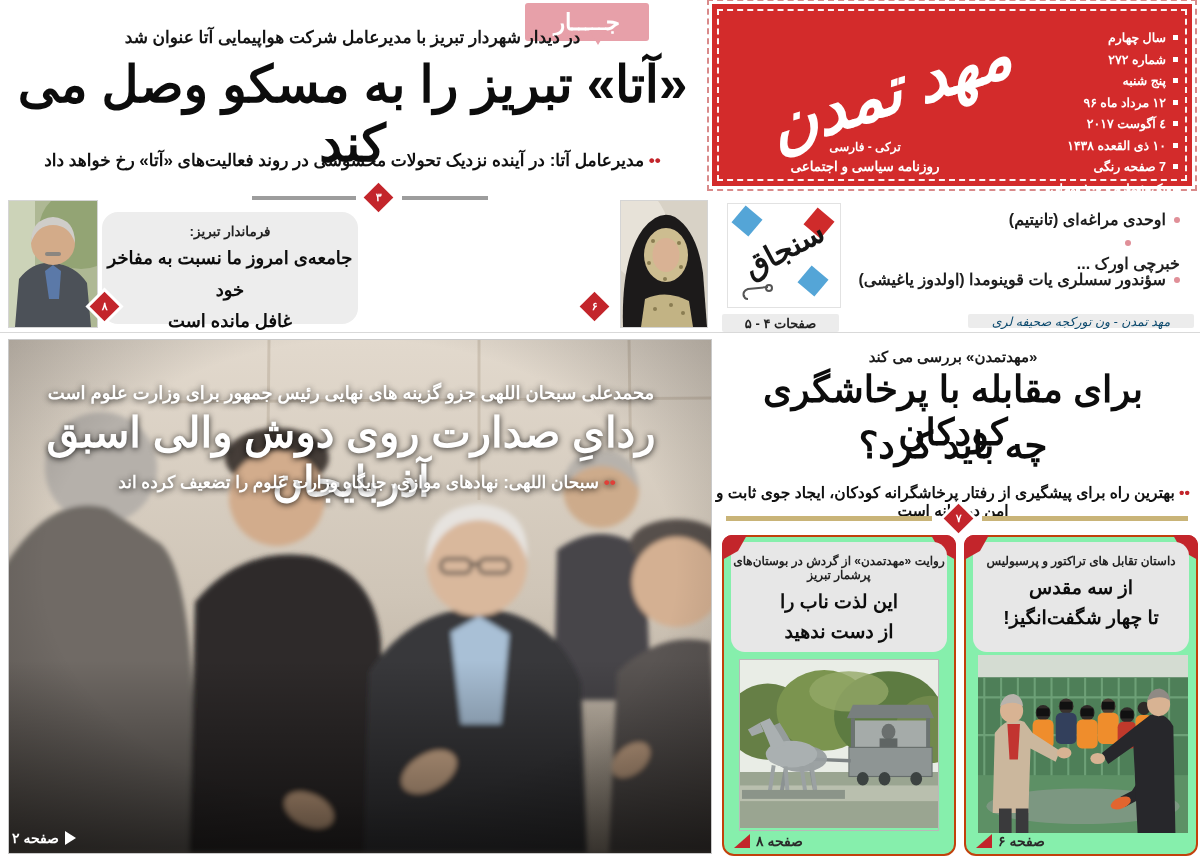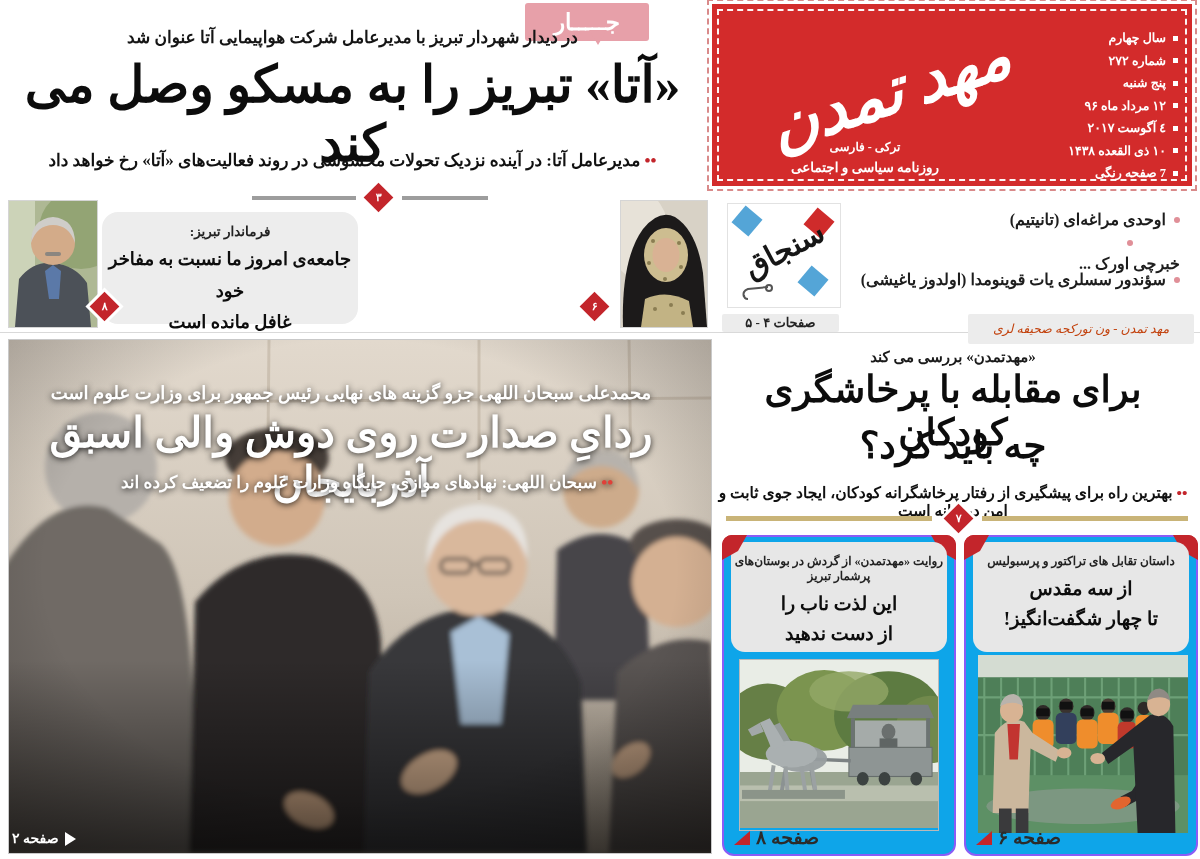--- a/index.html
+++ b/index.html
@@ -1,17 +1,17 @@
 <!DOCTYPE html>
 <html lang="fa"><head>
 <meta charset="utf-8">
 <style>
   html,body{margin:0;padding:0;background:#fff;}
   .page{position:relative;width:1200px;height:859px;background:#fff;overflow:hidden;
-        font-family:Liberation Serif, serif;direction:rtl;}
+        font-family:Liberation Sans, sans-serif;direction:rtl;}
   .abs{position:absolute;}
   .center{text-align:center;}
 
   
   .tag{left:525px;top:3px;width:124px;height:38px;background:#e7a0a9;border-radius:3px;
        color:#fff;font-weight:bold;font-size:23px;display:flex;align-items:center;justify-content:center;}
   .tag::after{content:'';position:absolute;bottom:-13px;left:64px;border:9px solid transparent;border-top:15px solid #e7a0a9;}
   .tl-kicker{left:0;top:27px;width:705px;font-size:17px;font-weight:bold;color:#151515;}
   .tl-headline{left:0;top:55px;width:705px;font-size:51px;font-weight:bold;color:#0c0c0c;letter-spacing:-1px;}
   .tl-sub{left:0;top:150px;width:705px;font-size:17px;font-weight:bold;color:#111;}
@@ -57,42 +57,42 @@
   
   .sanjaq-box{left:727px;top:203px;width:112px;height:103px;background:#fff;border:1px solid #e2e2e2;overflow:hidden;}
   .sj-d{position:absolute;width:22px;height:22px;transform:rotate(40deg);}
   .sj-blue{background:#54a5d7;}
   .sj-red{background:#cf2b2b;}
   .sj-text{position:absolute;left:8px;top:28px;width:96px;text-align:center;transform:rotate(-28deg);
            font-size:30px;font-weight:bold;color:#161616;}
   .sj-item{position:absolute;right:20px;display:flex;align-items:center;gap:8px;font-size:16px;font-weight:bold;color:#1d1d1d;}
   .dot{width:6px;height:6px;border-radius:50%;background:#e08f98;flex:0 0 auto;}
   .chip{background:#ececec;border-radius:2px;display:flex;align-items:center;justify-content:center;}
-  .chip-sig{left:968px;top:314px;width:226px;height:30px;font-style:italic;color:#c2410c;font-size:12.5px;}
+  .chip-sig{left:968px;top:314px;width:226px;height:14px;font-style:italic;color:#0c4a6e;font-size:12.5px;}
   .chip-pages{left:722px;top:314px;width:117px;height:18px;font-size:13px;font-weight:bold;color:#222;}
 
   
   .rc-kicker{left:712px;top:348px;width:482px;font-size:15px;font-weight:bold;color:#1a1a1a;}
   .rc-head{left:712px;width:482px;font-size:37px;font-weight:bold;color:#0c0c0c;letter-spacing:-1px;}
   .rc-sub{left:712px;top:484px;width:482px;font-size:15.5px;font-weight:bold;color:#111;}
   .goldline{height:5px;background:#c9b478;}
 
   
-  .fbox{top:535px;width:230px;height:317px;border:2px solid #8b5cf6;border-radius:12px;background:#0ea5e9;}
+  .fbox{top:535px;width:230px;height:317px;border:2px solid #c2410c;border-radius:12px;background:#86efac;}
   .fbox::before,.fbox::after{content:'';position:absolute;top:-2px;width:0;height:0;border:9px solid transparent;}
   .fbox::before{right:-2px;border-top:16px solid #c3252b;border-right:16px solid #c3252b;border-top-right-radius:10px;}
   .fbox::after{left:-2px;border-top:16px solid #c3252b;border-left:16px solid #c3252b;border-top-left-radius:10px;}
   .fb-bubble{position:absolute;left:7px;right:7px;top:5px;height:110px;background:#e7e7e7;border-radius:14px;text-align:center;}
   .fb-kicker{font-size:12px;font-weight:bold;color:#222;margin-top:12px;}
   .fb-head{font-size:19px;font-weight:bold;color:#0d0d0d;line-height:1.6;margin-top:5px;}
   .fb-photo{position:absolute;overflow:hidden;}
   .fb-photo svg{display:block;}
   .fb-caption{position:absolute;left:10px;bottom:5px;display:flex;align-items:center;gap:6px;direction:ltr;}
   .fb-caption .tri{width:0;height:0;border-bottom:14px solid #c3252b;border-left:16px solid transparent;}
-  .fb-caption .txt{font-size:19px;font-weight:bold;color:#2b2b2b;}
+  .fb-caption .txt{font-size:14px;font-weight:bold;color:#2b2b2b;}
 </style>
 </head>
 <body>
 
 <div class="page">
 
   <div class="abs tag">
     <span>جـــــار</span>
   </div>
 

